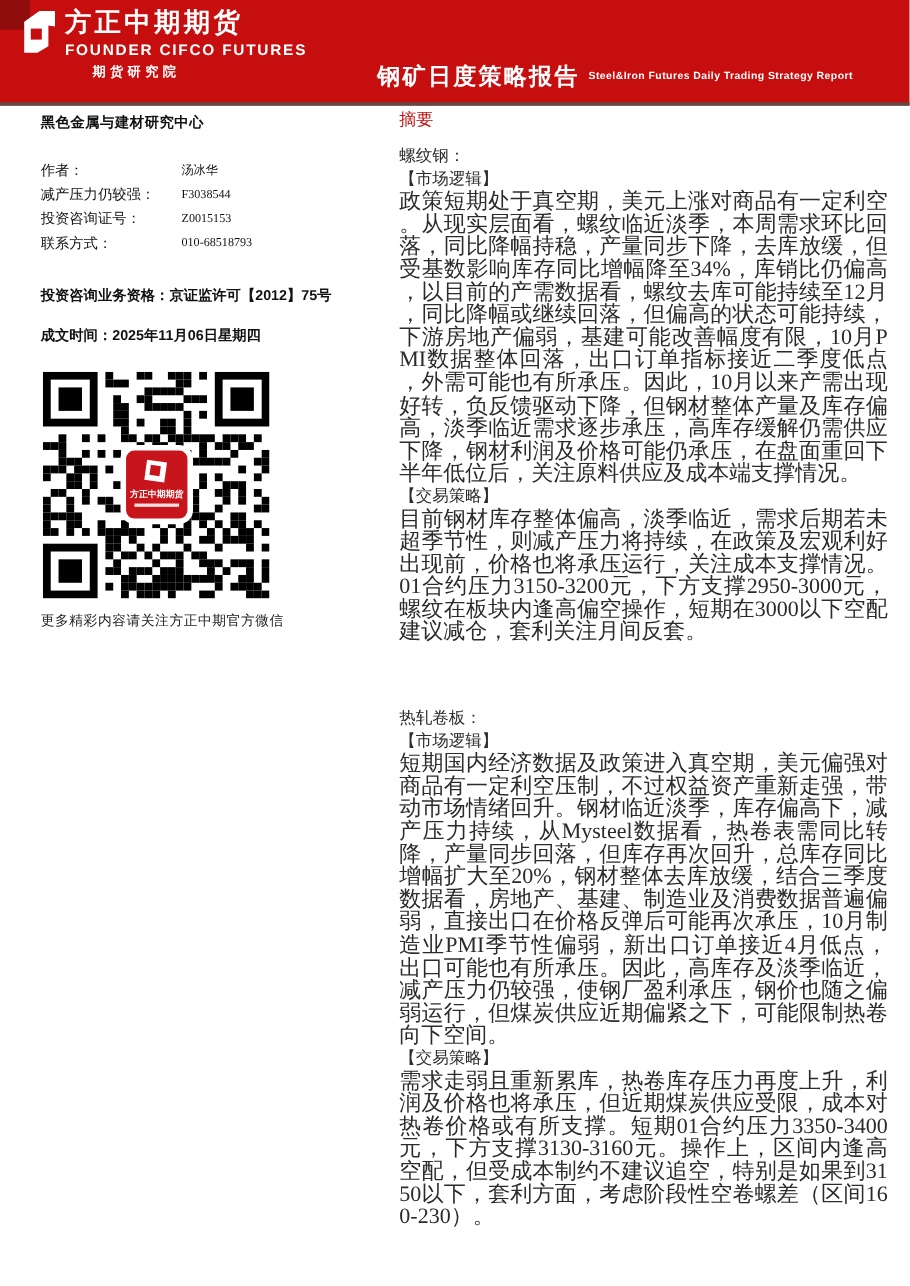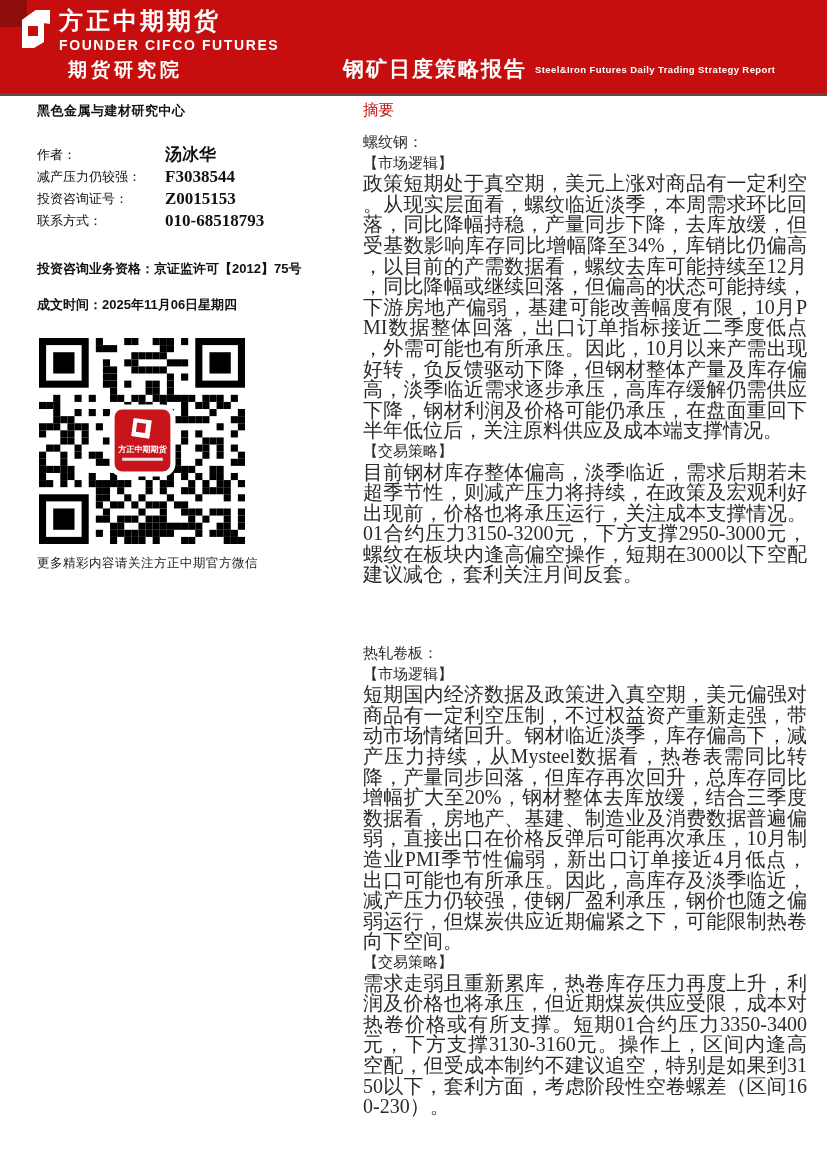--- a/index.html
+++ b/index.html
@@ -12,43 +12,43 @@
     position:relative;height:93px;background:#c60e0e;
     border-bottom:3px solid #5e4a44;
   }
   .corner-square{position:absolute;left:0;top:0;width:27px;height:27px;background:#8f0d0d;}
   .logo-row{position:absolute;left:13px;top:7px;display:flex;align-items:flex-start;}
   .logo-icon{width:40px;height:42px;margin-right:6px;}
   .brand-text{display:flex;flex-direction:column;}
   .brand-cn{color:#ffffff;font-size:24px;font-weight:bold;letter-spacing:3px;line-height:28px;}
   .brand-en{color:#ffffff;font-size:14px;font-weight:bold;letter-spacing:1.6px;line-height:12px;margin-top:4px;}
   .dept{
-    position:absolute;left:68px;top:57px;color:#ffffff;
-    font-size:19px;font-weight:bold;letter-spacing:4px;
+    position:absolute;left:84px;top:57px;color:#ffffff;
+    font-size:12px;font-weight:bold;letter-spacing:4px;
     font-family:"Liberation Serif",serif;
   }
   .report-title-row{position:absolute;left:343px;top:55px;display:flex;align-items:center;}
   .report-title-cn{
     color:#ffffff;font-size:21px;font-weight:bold;letter-spacing:2px;
     font-family:"Liberation Serif",serif;
   }
   .report-title-en{
     color:#ffffff;font-size:9.5px;font-weight:bold;
     margin-left:8px;letter-spacing:.4px;
   }
   
   .content{display:flex;padding:2px 17px 0 37px;}
   .col-left{width:326px;flex:none;}
   .col-right{width:444px;flex:none;}
   
   .center-name{font-size:13px;font-weight:bold;color:#111;margin-top:4px;letter-spacing:.5px;}
   .info-table{margin-top:24px;}
   .info-row{display:flex;line-height:22px;}
   .info-label{width:128px;font-size:13px;font-weight:normal;color:#111;flex:none;}
-  .info-value{font-size:17px;font-weight:bold;color:#111;font-family:"Liberation Serif",serif;}
+  .info-value{font-size:11px;font-weight:normal;color:#111;font-family:"Liberation Serif",serif;}
   .qualification{margin-top:26px;font-size:13px;font-weight:bold;color:#111;line-height:21px;}
   .date-line{margin-top:15px;font-size:13px;font-weight:bold;color:#111;line-height:21px;}
   .qr-wrap{margin-top:23px;width:206px;height:206px;margin-left:2px;}
   .qr-caption{margin-top:7px;font-size:12.5px;color:#222;font-family:"Liberation Serif",serif;letter-spacing:.5px;}
   
   .summary-title{color:#bf1210;font-size:15.5px;line-height:21px;margin-top:1px;font-family:"Liberation Serif",serif;}
   .section{font-family:"Liberation Serif",serif;color:#2b2b2b;}
   .section.first{margin-top:12px;}
   .section.gap{margin-top:58px;}
   .section-name,.section-label{font-size:15px;line-height:20.6px;}

